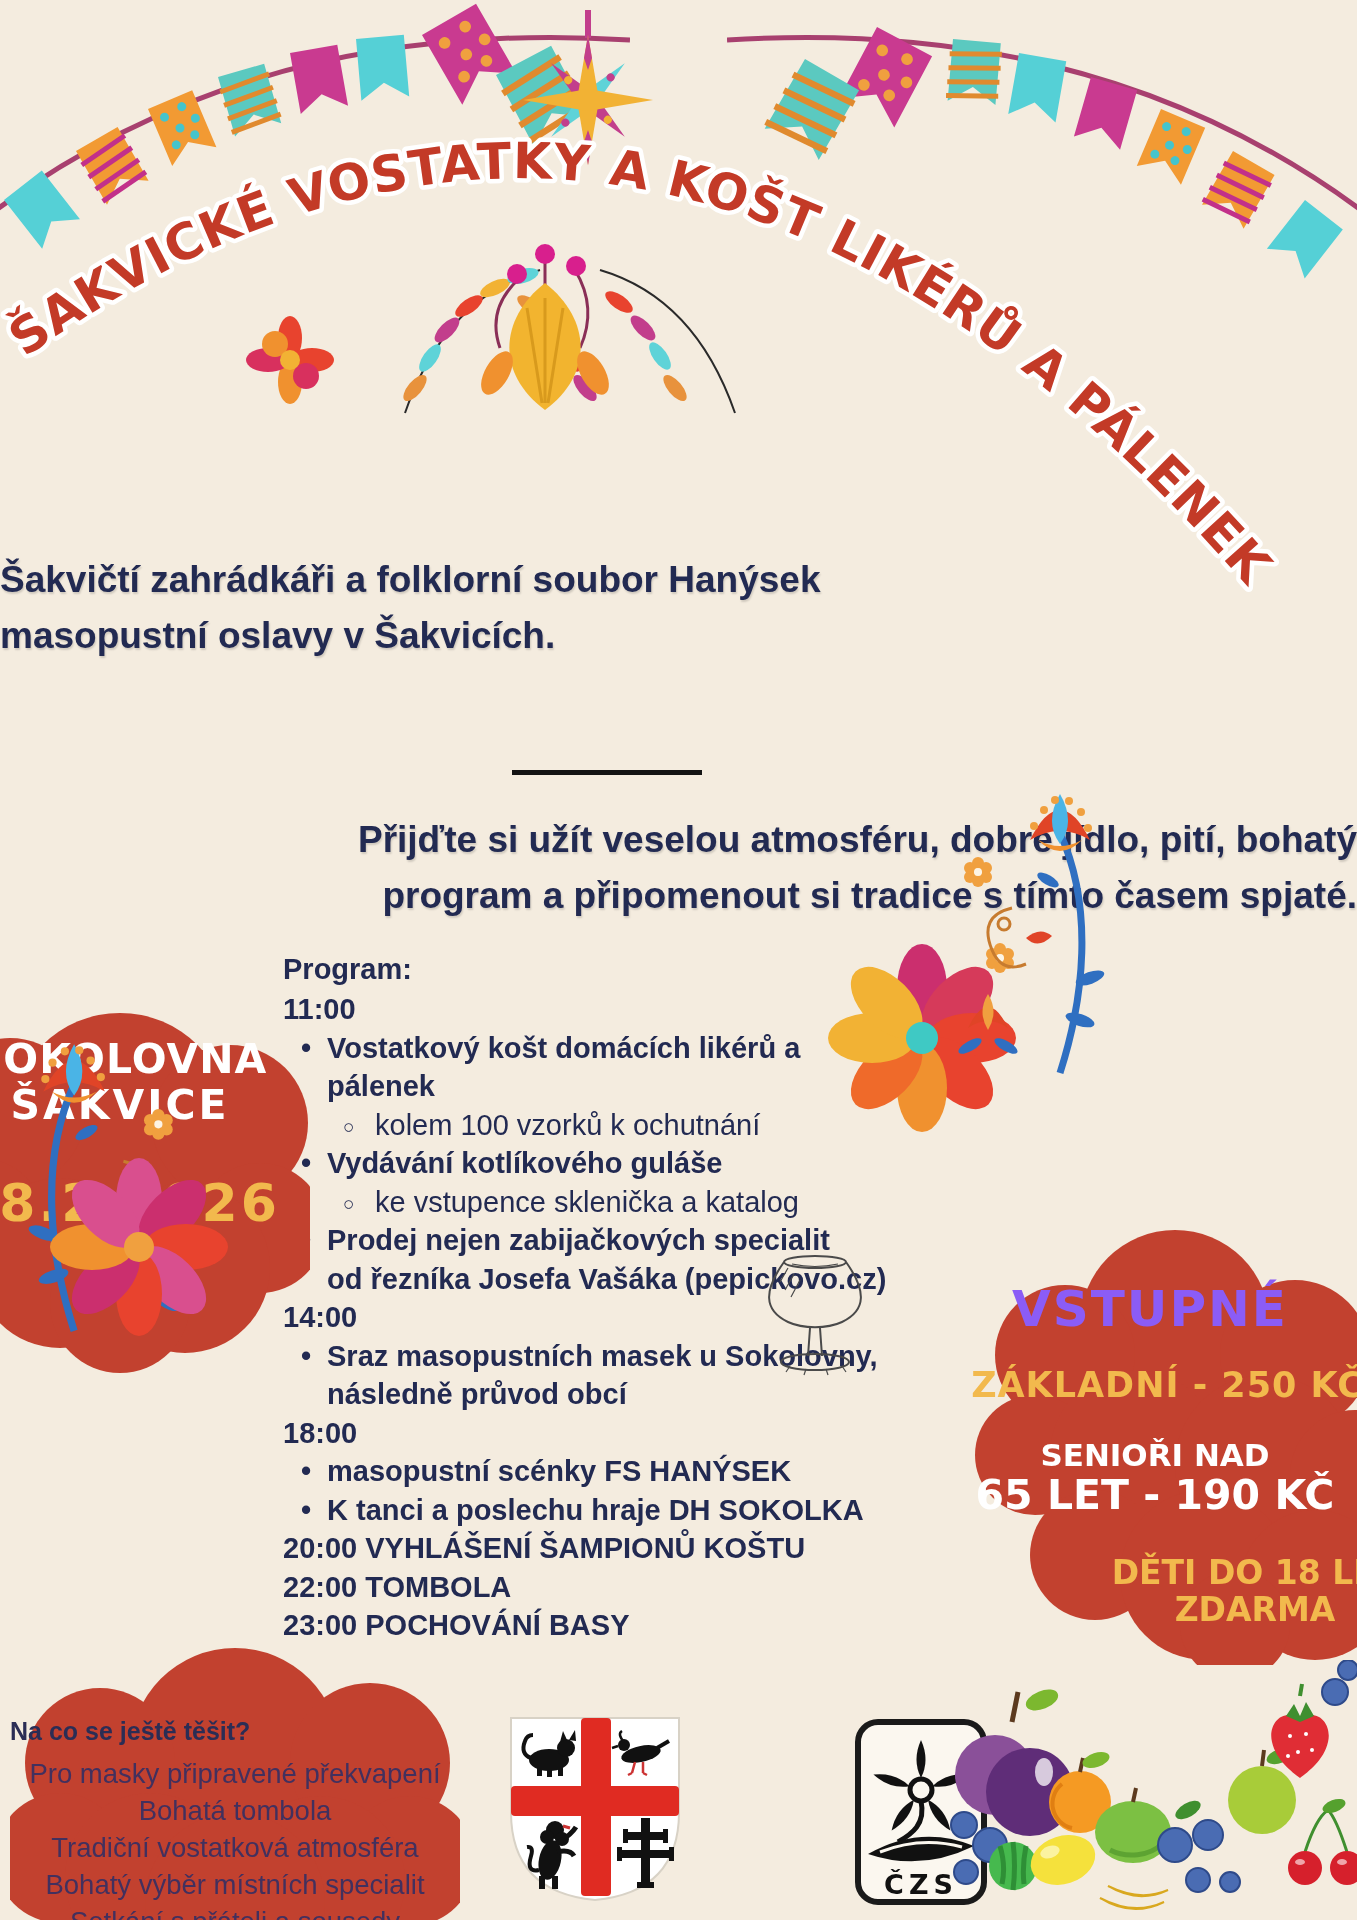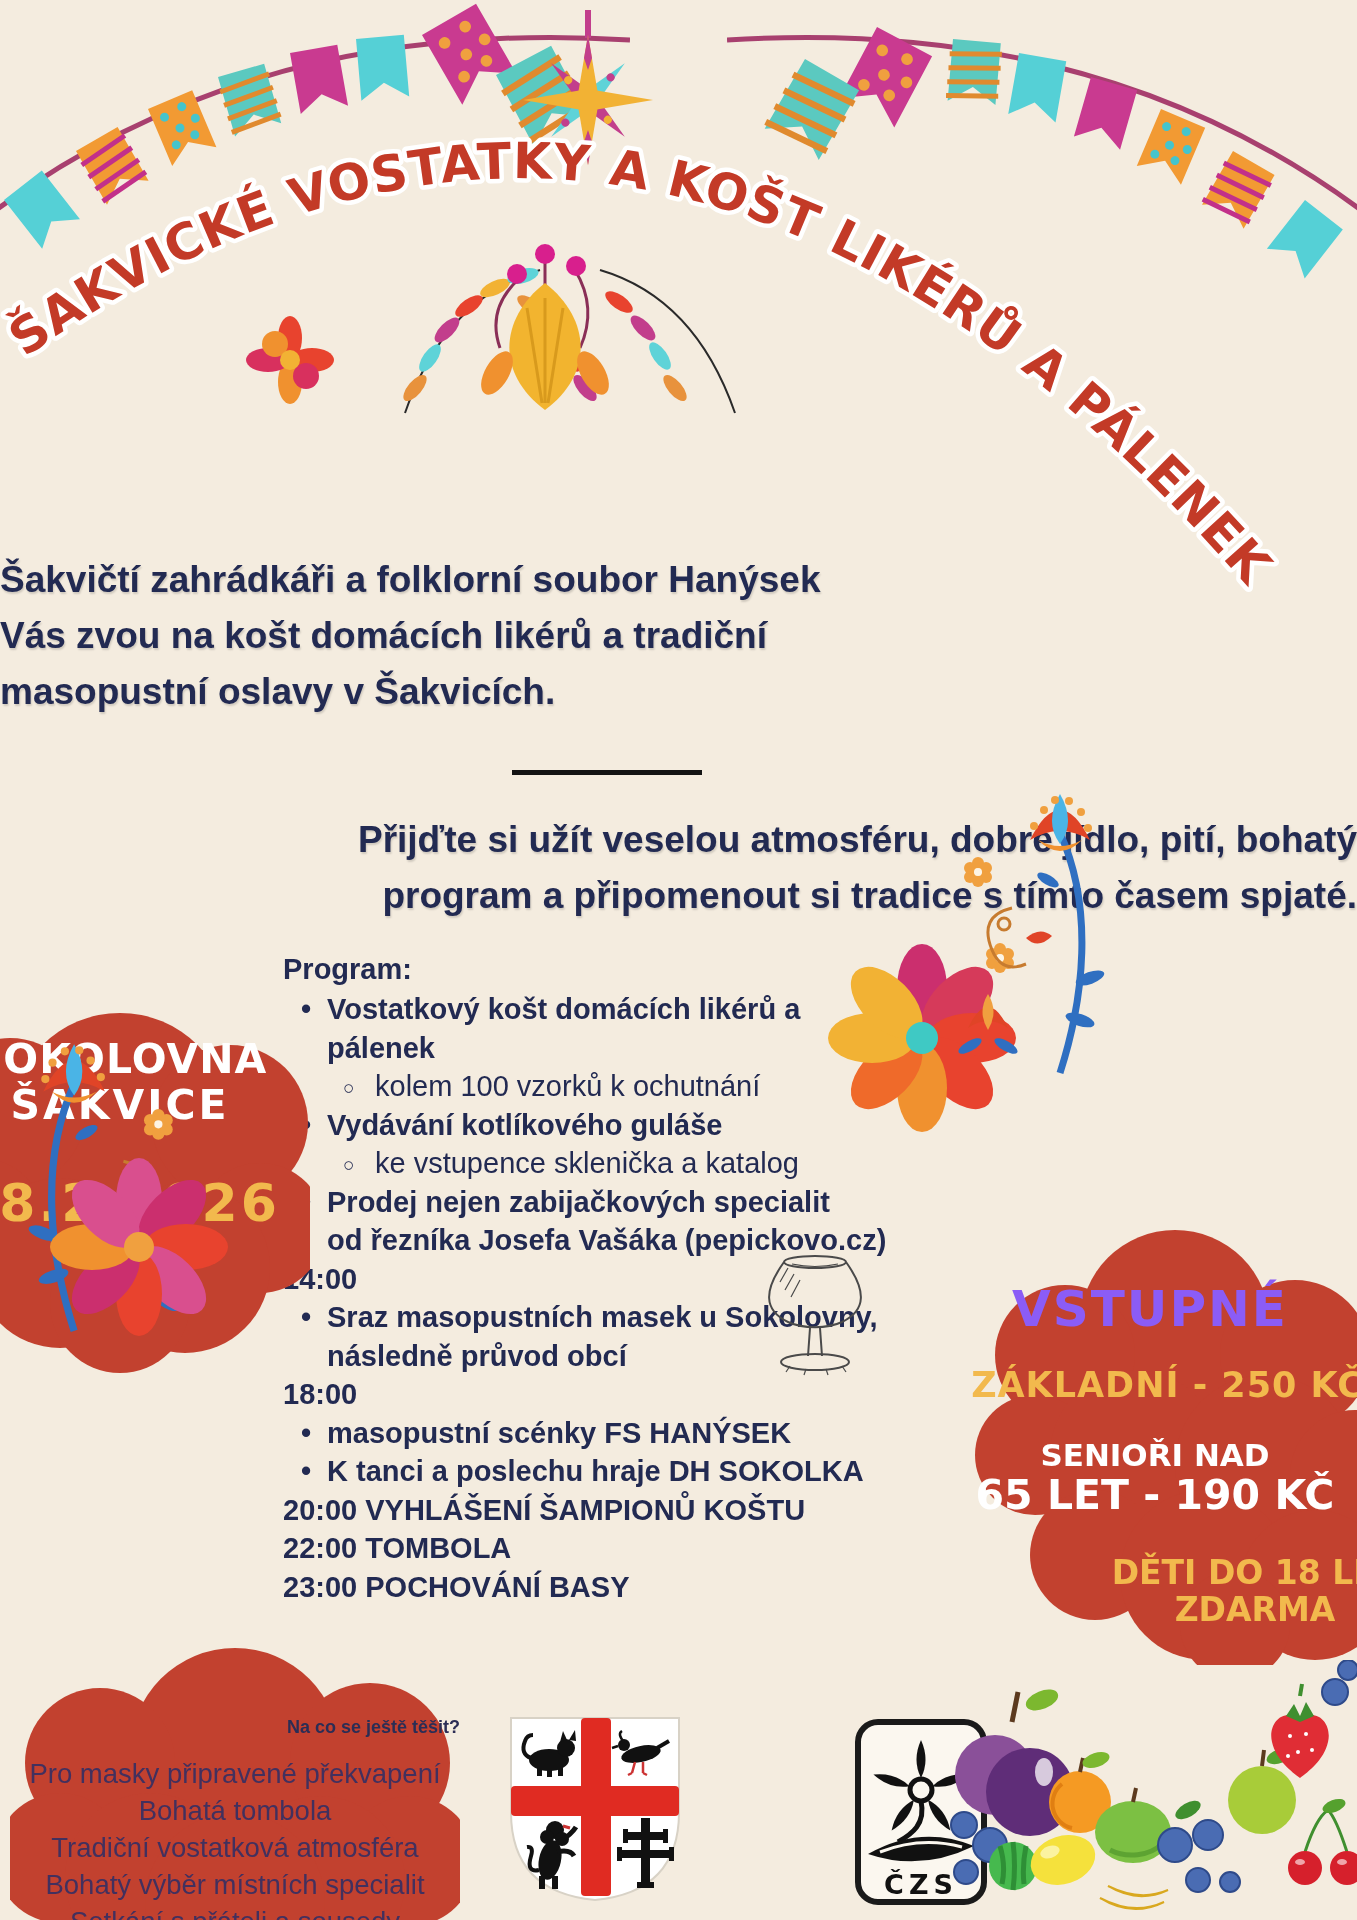--- a/index.html
+++ b/index.html
@@ -30,21 +30,21 @@
   .venue-line2{left:0;right:0;top:108px;font-size:41px;color:#fff;letter-spacing:3px;}
   .venue-date{left:0;right:0;top:200px;font-size:52px;color:#f2b94d;letter-spacing:3px;}
   .price-blob{top:1225px;left:975px;width:420px;height:440px;}
   .price-heading{left:0;right:70px;top:55px;font-size:50px;color:#8b5cf6;letter-spacing:2px;}
   .price-basic{left:-25px;right:10px;top:140px;font-size:35px;color:#f2b94d;letter-spacing:1px;}
   .price-senior1{left:-10px;right:50px;top:212px;font-size:31px;color:#fff;}
   .price-senior2{left:-10px;right:50px;top:246px;font-size:41px;color:#fff;}
   .price-child1{left:105px;right:-35px;top:328px;font-size:33px;color:#f2b94d;}
   .price-child2{left:105px;right:-35px;top:365px;font-size:33px;color:#f2b94d;}
   .teaser-blob{top:1633px;left:10px;width:450px;height:290px;}
-  .teaser-heading{left:0;right:0;top:84px;font-size:18px;color:#2b2d55;font-weight:bold;text-align:right;position:absolute;}
+  .teaser-heading{left:0;right:0;top:84px;font-size:25px;color:#2b2d55;font-weight:bold;text-align:left;position:absolute;}
   .teaser-list{position:absolute;top:122px;left:-55px;right:-55px;text-align:center;}
   .teaser-line{font-size:27.5px;line-height:37px;color:#42305e;}
   .czs-text{font-weight:bold;}
 </style>
 </head>
 <body>
 
 <div class="page">
 
   <svg width="0" height="0" style="position:absolute">
@@ -247,35 +247,37 @@
     <circle cx="300" cy="16" r="10" fill="#d81f8d"></circle>
     <circle cx="331" cy="28" r="10" fill="#d81f8d"></circle>
     <path d="M300 45 C 345 80 350 135 300 172 C 250 135 255 80 300 45 Z" fill="#f2b42f"></path>
     <path d="M300 60 L 300 165 M282 70 L 297 165 M318 70 L 303 165" stroke="#d89a1d" stroke-width="3" fill="none"></path>
     <ellipse cx="252" cy="135" rx="12" ry="24" fill="#f0912f" transform="rotate(30 252 135)"></ellipse>
     <ellipse cx="348" cy="135" rx="12" ry="24" fill="#f0912f" transform="rotate(-30 348 135)"></ellipse>
   </svg>
 
   <div class="abs intro">
     <div>Šakvičtí zahrádkáři a folklorní soubor Hanýsek</div>
-    <div>Vás zvou na košt domácích likérů a tradiční</div>
     <div>masopustní oslavy v Šakvicích.</div>
   </div>
 
   <div class="abs divider"></div>
 
   <div class="abs tagline">
     <div>Přijďte si užít veselou atmosféru, dobré jídlo, pití, bohatý</div>
     <div>program a připomenout si tradice s tímto časem spjaté.</div>
   </div>
 
   <div class="abs program">
     <div class="prog-heading">Program:</div>
     <div>
 
+        <div class="prog-row time">
+          <span>11:00</span>
+        </div>
 
         <div class="prog-row bullet">
           <span>Vostatkový košt domácích likérů a pálenek</span>
         </div>
 
         <div class="prog-row sub">
           <span>kolem 100 vzorků k ochutnání</span>
         </div>
 
         <div class="prog-row bullet">

